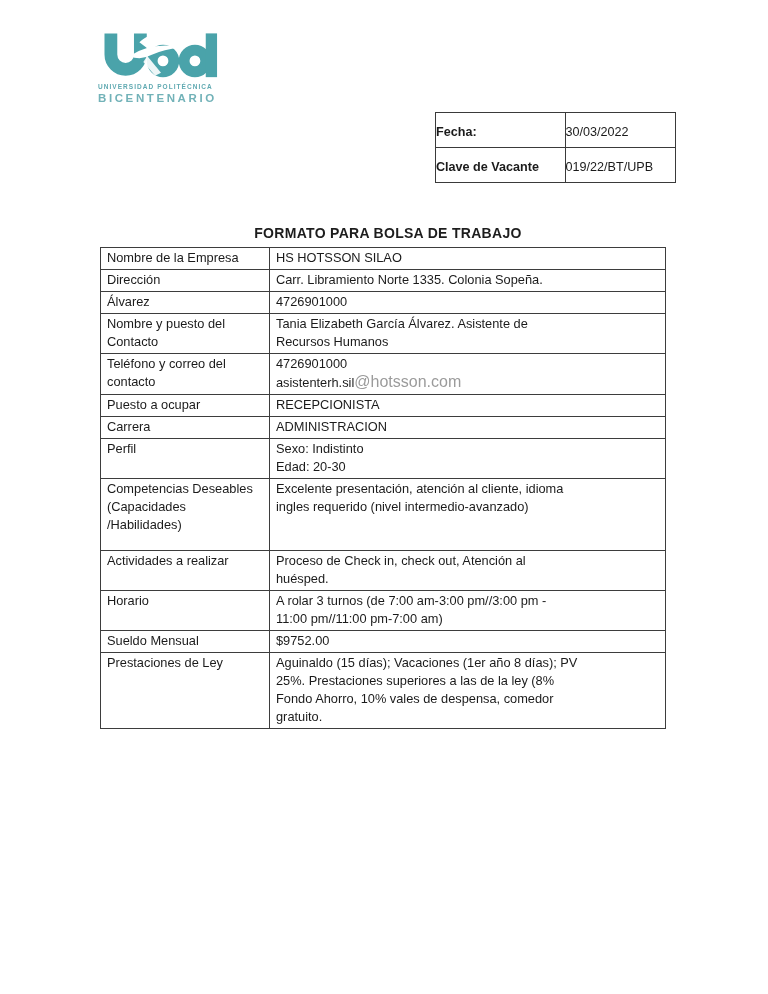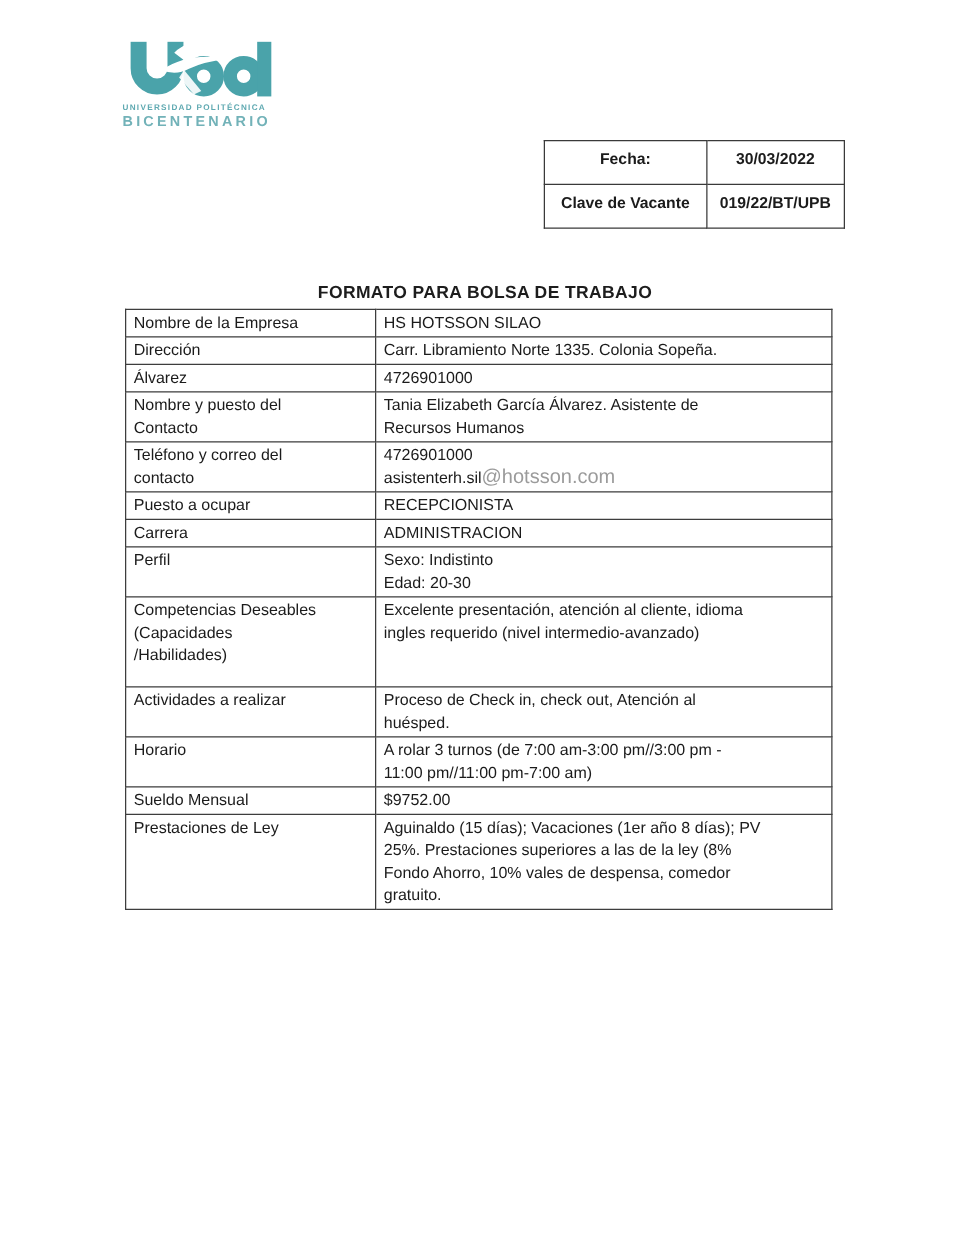--- a/index.html
+++ b/index.html
@@ -29,25 +29,25 @@
   }
 
   
   .meta-table {
     position:absolute; left:435px; top:112px; width:241px;
     border-collapse:collapse;
   }
   .meta-table td {
     border:1.6px solid #3a3a3a;
     height:35px; vertical-align:top;
-    padding-top:7px; font-size:12.6px;
-    text-align:center;
+    padding-top:12px; font-size:12.6px;
+    text-align:left;
   }
   .meta-table td.m-label { width:54%; font-weight:bold; }
-  .meta-table td.m-value { font-weight:700; }
+  .meta-table td.m-value { font-weight:400; }
 
   
   .doc-title {
     position:absolute; top:205px; left:4px; width:768px;
     text-align:center;
     font-size:14px; font-weight:bold; letter-spacing:0.3px;
     color:#1d1d1d;
     margin-top:20px;
   }
 
@@ -58,21 +58,21 @@
   }
   .job-table td {
     border:1.3px solid #3d3d3d;
     vertical-align:top;
     padding:1px 5px 2px 6px;
     font-size:12.8px; line-height:18px;
     white-space:pre-line;
     color:#1b1b1b;
     overflow:hidden;
   }
-  .job-table td.jt-label { width:200px; }
+  .job-table td.jt-label { width:169px; }
   .job-table tr.r-tall td { height:72px; }
   .job-table td.email-cell { white-space:normal; }
   .email-domain { color:#9b9b9b; font-size:16px; }
 </style>
 </head>
 <body>
 
 <div class="logo">
   <span>
     <svg width="116" height="47" viewBox="0 0 118 47" xmlns="http://www.w3.org/2000/svg">

